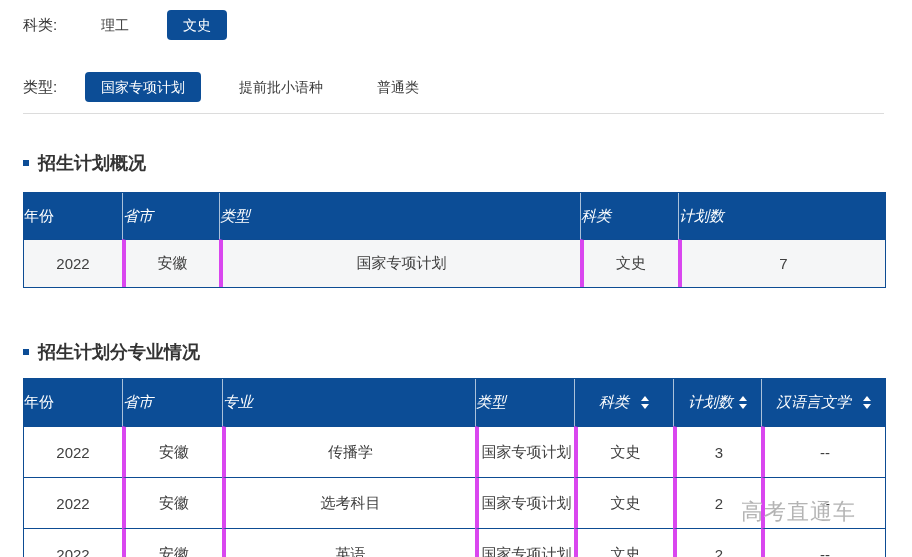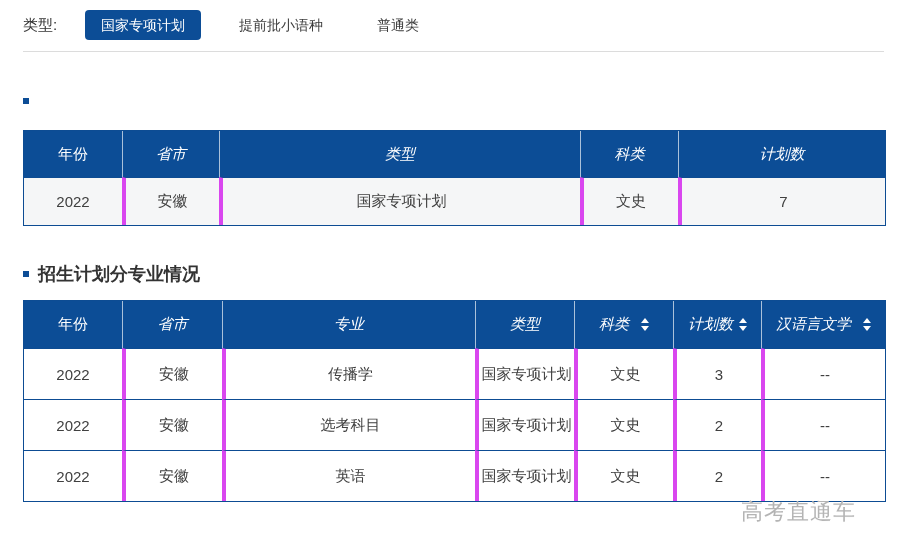--- a/index.html
+++ b/index.html
@@ -23,32 +23,32 @@
 
   .divider { height:1px; background:#dcdcdc; margin-top:10px; width:861px; }
 
   
   .section-title {
     display:flex; align-items:center; font-size:18px; font-weight:600;
     color:#333; height:24px;
   }
   .bullet { width:6px; height:6px; background:#0c4d96; margin-right:9px; flex:0 0 auto; }
   .title-overview { margin-top:37px; }
-  .title-majors  { margin-top:36px; }
+  .title-majors  { margin-top:52px; }
 
   
   table {
     border-collapse:separate; border-spacing:0; width:861px;
     border:1px solid #0d4c93; table-layout:fixed;
   }
   .tbl-overview { margin-top:17px; }
   .tbl-majors   { margin-top:14px; }
   th {
     background:#0c4d96; color:#ffffff; font-size:15px; font-weight:normal;
-    text-align:center; vertical-align:middle; padding:0;
+    text-align:left; vertical-align:middle; padding:0;
   }
   th + th { border-left:1px solid rgba(255,255,255,0.65);font-style:italic; }
   .tbl-overview th { height:46px; }
   .tbl-majors   th { height:47px; }
   td {
     font-size:15px; color:#404040; text-align:center; vertical-align:middle;
     border-top:1px solid #0d4c93; padding:0; background:#ffffff;
   }
   td + td { border-left:4px solid #d946ef; }
   .tbl-overview td { height:47px; background:#f5f6f7; }
@@ -71,34 +71,42 @@
     position:absolute; left:741px; top:497px; font-size:22px;
     color:#b4b4b4; letter-spacing:1px; white-space:nowrap;
     text-shadow:0 1px 0 #fdfdfd; pointer-events:none;
   }
 </style>
 </head>
 <body>
 
 <div class="page">
 
+  <div class="filter-row">
+    <span class="filter-label">科类:</span>
+    <div class="filter-options">
+      <span class="opt">理工</span>
+      <span class="opt selected">文史</span>
+    </div>
+  </div>
 
   <div class="filter-row">
     <span class="filter-label">类型:</span>
     <div class="filter-options">
       <span class="opt selected">国家专项计划</span>
       <span class="opt">提前批小语种</span>
       <span class="opt">普通类</span>
     </div>
   </div>
 
   <div class="divider"></div>
 
   <div class="section-title title-overview">
     <span class="bullet"></span>
+    <span>招生计划概况</span>
   </div>
 
   <table class="tbl-overview">
     <colgroup>
       <col style="width:98px">
         <col style="width:97px">
         <col style="width:361px">
       <col style="width:98px">
         <col style="width:207px">
     </colgroup>

